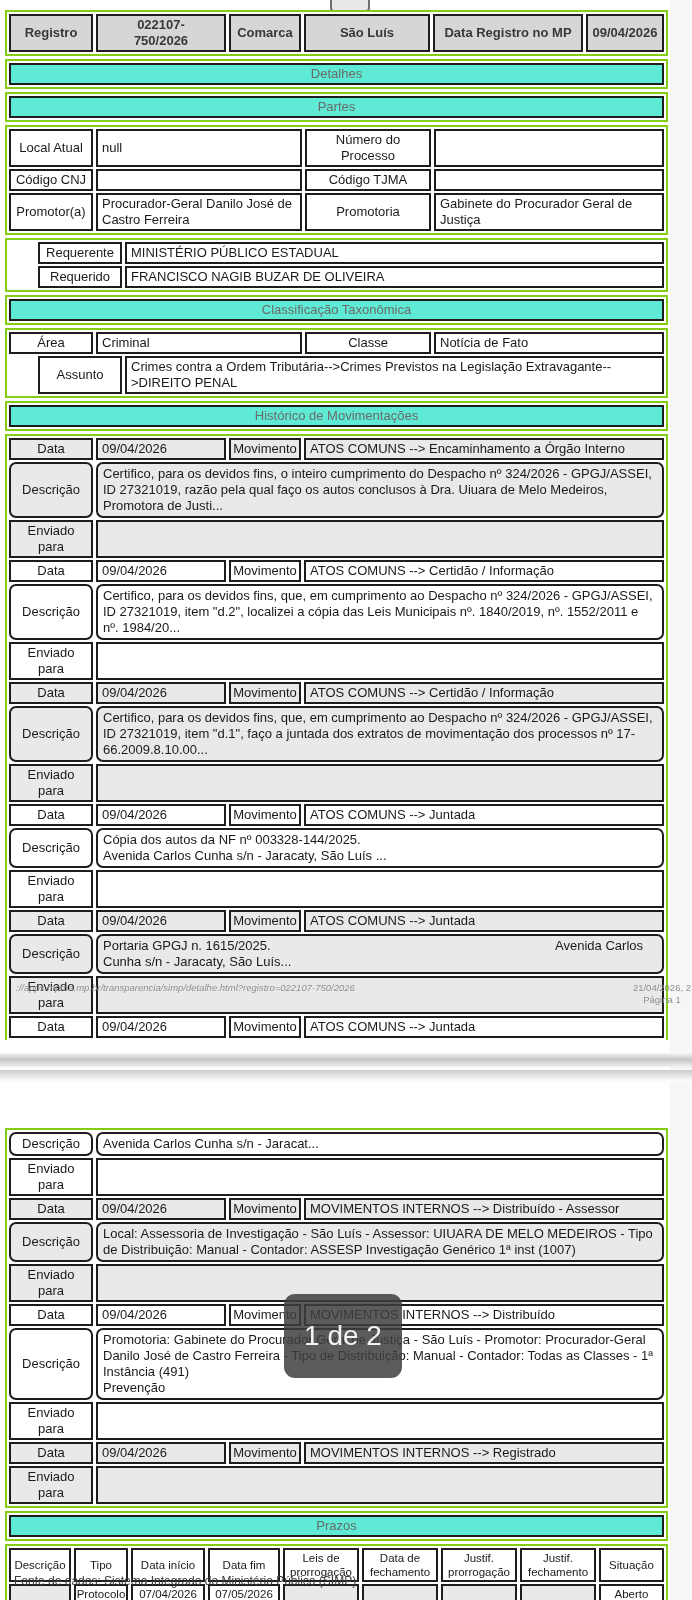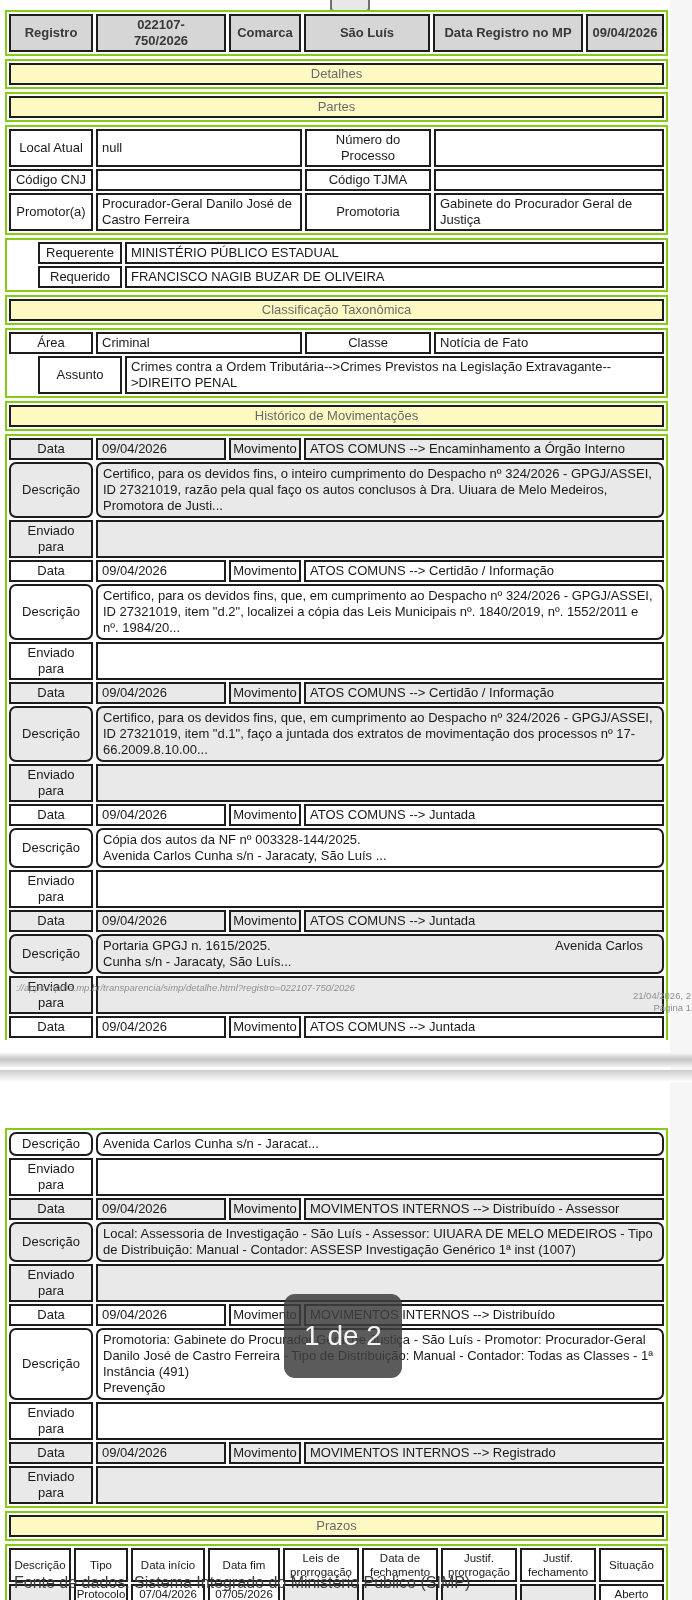--- a/index.html
+++ b/index.html
@@ -13,21 +13,21 @@
   .page{position:absolute;left:5px;width:663px;}
   .page1{top:10px;height:1030px;overflow:hidden;}
   .page2{top:1128px;}
   .tbl{border:2px solid #84cc16;padding:2px;display:flex;flex-direction:column;gap:2px;
        background:#ffffff;margin-bottom:3px;box-sizing:border-box;}
   .row{display:grid;gap:3px;}
   .cell{border:2px solid #1d1d1d;background:#ffffff;padding:1px 4px;display:flex;
         align-items:center;line-height:16px;box-sizing:border-box;min-height:19px;}
   .lbl{justify-content:center;text-align:center;padding:1px 2px;}
   .val{justify-content:flex-start;text-align:left;}
-  .band-cell{background:#fef9c3;color:#6a6a6a;justify-content:center;min-height:16px;}
+  .band-cell{background:#5eead4;color:#6a6a6a;justify-content:center;min-height:16px;}
   
   .row-top{grid-template-columns:84px 130px 72px 126px 150px 1fr;}
   .row-top .cell{min-height:36px;background:#d6d6d6;font-weight:bold;color:#383838;
                  justify-content:center;text-align:center;}
   .wrap-narrow{display:inline-block;width:66px;}
   
   .row-4col{grid-template-columns:84px 206px 126px 1fr;}
   .row-2col{grid-template-columns:84px 1fr;margin-left:29px;}
   .h34 .cell{min-height:34px;}
   .h19 .cell{min-height:19px;}
@@ -48,26 +48,26 @@
   .sent-narrow{display:inline-block;width:54px;}
   
   .pz-row{display:grid;grid-template-columns:62px 54px 74px 72px 76px 76px 76px 76px 1fr;gap:3px;}
   .pz-row .cell{font-size:11.5px;line-height:14px;justify-content:center;text-align:center;}
   .pz-head .cell{min-height:32px;}
   .pz-vals .cell{min-height:16px;}
   .pz-vals .cell.shaded{background:#e9e9e9;}
   
   .footer1{position:absolute;top:982px;left:0;width:692px;font-size:9.5px;color:#8f8f8f;line-height:12px;}
   .f-url{position:absolute;left:16px;top:0;font-style:italic;}
-  .f-right{position:absolute;right:1px;top:8px;text-align:right;}
+  .f-right{position:absolute;right:1px;top:0;text-align:center;}
   .sep1{position:absolute;top:1053px;left:0;width:692px;height:14px;
         background:linear-gradient(#f6f6f6,#c6c6c6 45%,#f0f0f0);}
   .sep2{position:absolute;top:1070px;left:0;width:692px;height:12px;
         background:linear-gradient(#cccccc,#ffffff);}
-  .fonte{position:absolute;top:1574px;left:14px;font-size:16px;color:#3c3c3c;}
+  .fonte{position:absolute;top:1574px;left:14px;font-size:12px;color:#3c3c3c;}
   
   .page-badge{position:absolute;left:284px;top:1294px;width:118px;height:84px;
               background:rgba(62,62,62,0.85);border-radius:11px;display:flex;align-items:center;
               justify-content:center;color:#f4f4f4;font-size:28px;z-index:10;}
 </style>
 </head>
 <body>
 
 <div class="viewport">
   <div class="right-strip"></div>

